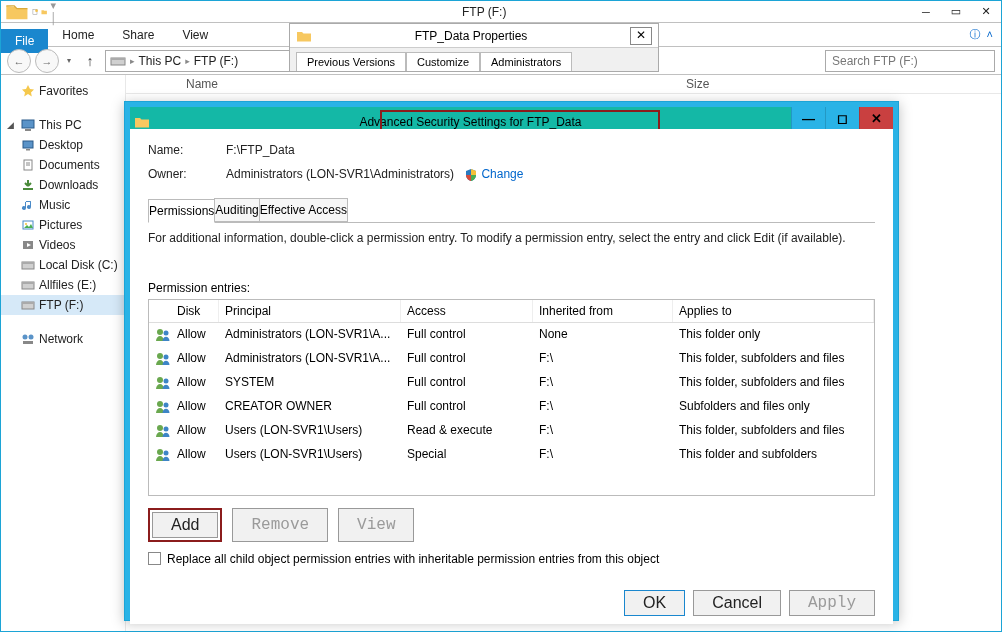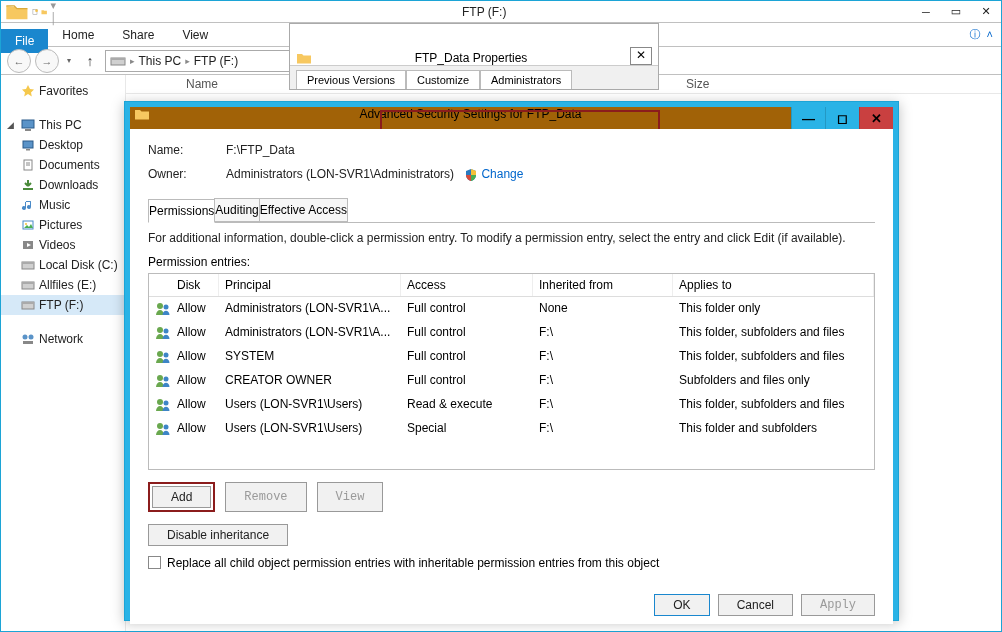--- a/index.html
+++ b/index.html
@@ -28,64 +28,64 @@
   .sidebar { width:125px; background:#fff; padding:6px 0; font-size:12px; border-right:1px solid #e8e8e8; }
   .sb-item { display:flex; align-items:center; gap:4px; padding:3px 6px; color:#222; white-space:nowrap; }
   .sb-item .twirl { width:10px; font-size:9px; color:#555; }
   .sb-item svg { width:14px; height:14px; flex-shrink:0; }
   .sb-item.selected { background:#d6e9f8; }
   .mainlist-head { font-size:12px; color:#555; padding:2px 0 2px 60px; display:flex; gap:260px; border-bottom:1px solid #e8e8e8; }
   .main-area { flex:1; position:relative; }
 
   
   .props-win { position:absolute; left:288px; top:22px; width:370px; border:1px solid #aaa; background:#f0f0f0; font-size:12px; z-index:5; }
-  .props-title { height:42px; display:flex; align-items:flex-end; padding:0 6px; background:#fff; border-bottom:1px solid #ccc; }
+  .props-title { height:24px; display:flex; align-items:center; padding:0 6px; background:#fff; border-bottom:1px solid #ccc; }
   .props-title .ttext { flex:1; text-align:center; }
   .props-title .close { width:22px; height:18px; border:1px solid #888; text-align:center; font-size:12px; }
   .props-tabs { display:flex; gap:0; padding:4px 6px 0 6px; background:#f0f0f0; }
   .props-tabs div { border:1px solid #bbb; border-bottom:none; background:#fff; padding:3px 10px; font-size:11px; }
 
   
   .adv-win { position:absolute; left:123px; top:100px; width:775px; height:520px; border:1px solid #1ca4d6; background:#fff; z-index:10; box-shadow:0 2px 12px rgba(0,0,0,0.25); font-size:12px; }
   .adv-outer { border:5px solid #2ab3e6; width:100%; height:100%; display:flex; flex-direction:column; }
-  .adv-titlebar { height:26px; background:#a16207; display:flex; align-items:flex-start; }
+  .adv-titlebar { height:26px; background:#14b8a6; display:flex; align-items:flex-end; }
   .adv-titlebar svg { margin-left:4px; width:16px; height:14px; }
   .adv-titlebar .ttxt { flex:1; text-align:center; color:#000; font-size:12px; }
   .adv-red-box1 { position:absolute; left:250px; top:3px; width:280px; height:26px; border:2px solid #8b1c1c; pointer-events:none; }
   .adv-ctrls { display:flex; }
   .adv-ctrls div { width:34px; height:22px; display:flex; align-items:center; justify-content:center; font-size:13px; font-weight:bold; border-left:1px solid rgba(0,0,0,0.15); }
   .adv-ctrls .min { background:#2ab3e6; }
   .adv-ctrls .max { background:#2ab3e6; }
   .adv-ctrls .cls { background:#c94040; color:#000; }
   .adv-body { flex:1; background:#fff; padding:14px 18px 8px 18px; display:flex; flex-direction:column; position:relative; }
   .kv { display:flex; gap:6px; margin-bottom:10px; }
   .kv .k { width:72px; color:#222; }
   .kv .v { color:#222; }
   .shield { display:inline-block; width:14px; height:14px; vertical-align:middle; }
   .link { color:#0066cc; cursor:pointer; }
   .adv-tabs { display:flex; border-bottom:1px solid #bbb; margin:6px 0 8px 0; }
   .adv-tabs div { border:1px solid #bbb; background:#f6f6f6; padding:4px 0; margin-right:-1px; font-size:12px; }
   .adv-tabs div.active { background:#fff; border-bottom:1px solid #fff; position:relative; top:1px; }
   .instr { color:#222; margin-bottom:10px; }
-  .perm-label { margin-bottom:4px; }
+  .perm-label { margin-bottom:4px;margin-top:26px; }
   .perm-table { border:1px solid #bbb; background:#fff; }
   .perm-head { display:flex; background:#fff; border-bottom:1px solid #ddd; }
   .perm-head div { padding:4px 6px; font-size:12px; border-right:1px solid #eee; }
   .col-icon { width:22px; border-right:none !important; }
   .col-type { width:48px; }
   .col-prin { width:182px; }
   .col-access { width:132px; }
   .col-inh { width:140px; }
   .col-app { flex:1; }
   .perm-row { display:flex; padding:2px 0; }
   .perm-row div { padding:2px 6px; font-size:12px; overflow:hidden; white-space:nowrap; text-overflow:ellipsis; }
   .perm-row .col-icon svg { width:16px; height:16px; }
   .pad-rows { height:28px; }
   .btn-row { display:flex; gap:10px; margin-top:12px; }
-  .btn { padding:3px 18px; border:1px solid #999; background:#f1f1f1; font-size:12px; color:#222; }
+  .btn { padding:3px 18px; border:1px solid #999; background:#f1f1f1; font-size:16px; color:#222; }
   .btn.disabled { color:#9a9a9a;font-family:Liberation Mono, monospace; }
   .adv-red-box2 { border:2px solid #8b1c1c; padding:2px; display:inline-block; }
   .adv-red-box2 .btn { margin:0; }
   .disable-row { margin-top:12px; }
   .chk-row { margin-top:10px; display:flex; align-items:center; gap:6px; }
   .chk { width:13px; height:13px; border:1px solid #888; background:#fff; }
   .dlg-btns { display:flex; gap:8px; justify-content:flex-end; margin-top:18px; padding-top:6px; }
   svg { display:block; }
 </style>
 </head>
@@ -138,20 +138,23 @@
       <span style="color:#888;font-size:9px">▸</span>
       <span class="crumb">This PC</span>
       <span style="color:#888;font-size:9px">▸</span>
       <span class="crumb">FTP (F:)</span>
     </div>
     <div class="addr-ctrls">
       <div style="color:#666;font-size:8px">▾</div>
       <div>↻</div>
     </div>
     <div style="flex:1"></div>
+    <div class="searchbox">
+        <span>Search FTP (F:)</span>
+      </div>
   </div>
 
   <div class="content">
 
     <div class="sidebar">
       <div class="sb-item">
         <span class="twirl"></span>
         <svg viewBox="0 0 14 14">
             <path fill="#f5c84c" d="M7 1l2 4 4 .5-3 3 .8 4L7 10l-3.8 2.5L4 8.5 1 5.5 5 5z"></path>
           </svg>
@@ -419,23 +422,20 @@
             </div>
         <div class="pad-rows"></div>
       </div>
       <div class="btn-row">
         <span class="adv-red-box2">
           <button class="btn">Add</button>
         </span>
         <button class="btn disabled">Remove</button>
         <button class="btn disabled">View</button>
       </div>
-      <div class="disable-row">
-        <button class="btn">Disable inheritance</button>
-      </div>
       <div class="chk-row">
         <div class="chk"></div>
         <span>Replace all child object permission entries with inheritable permission entries from this object</span>
       </div>
       <div class="dlg-btns">
         <button class="btn" style="border:1px solid #1a87ce">OK</button>
         <button class="btn">Cancel</button>
         <button class="btn disabled">Apply</button>
       </div>
     </div>

